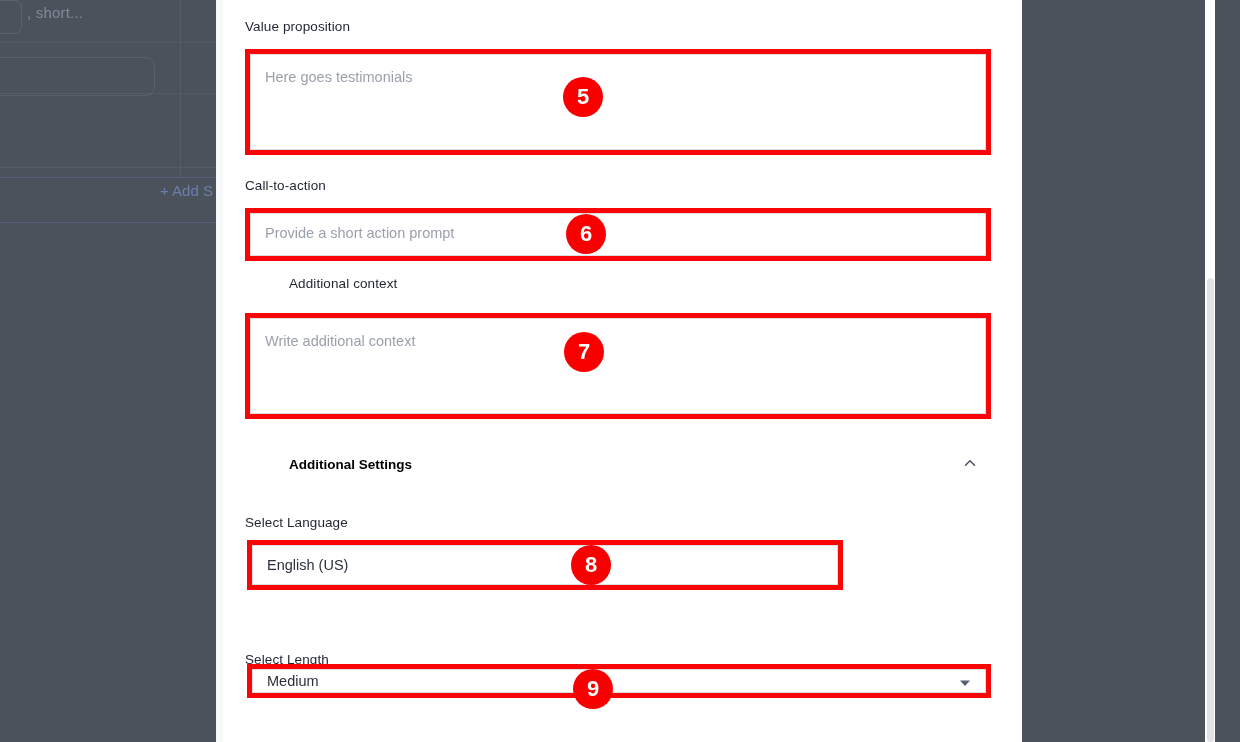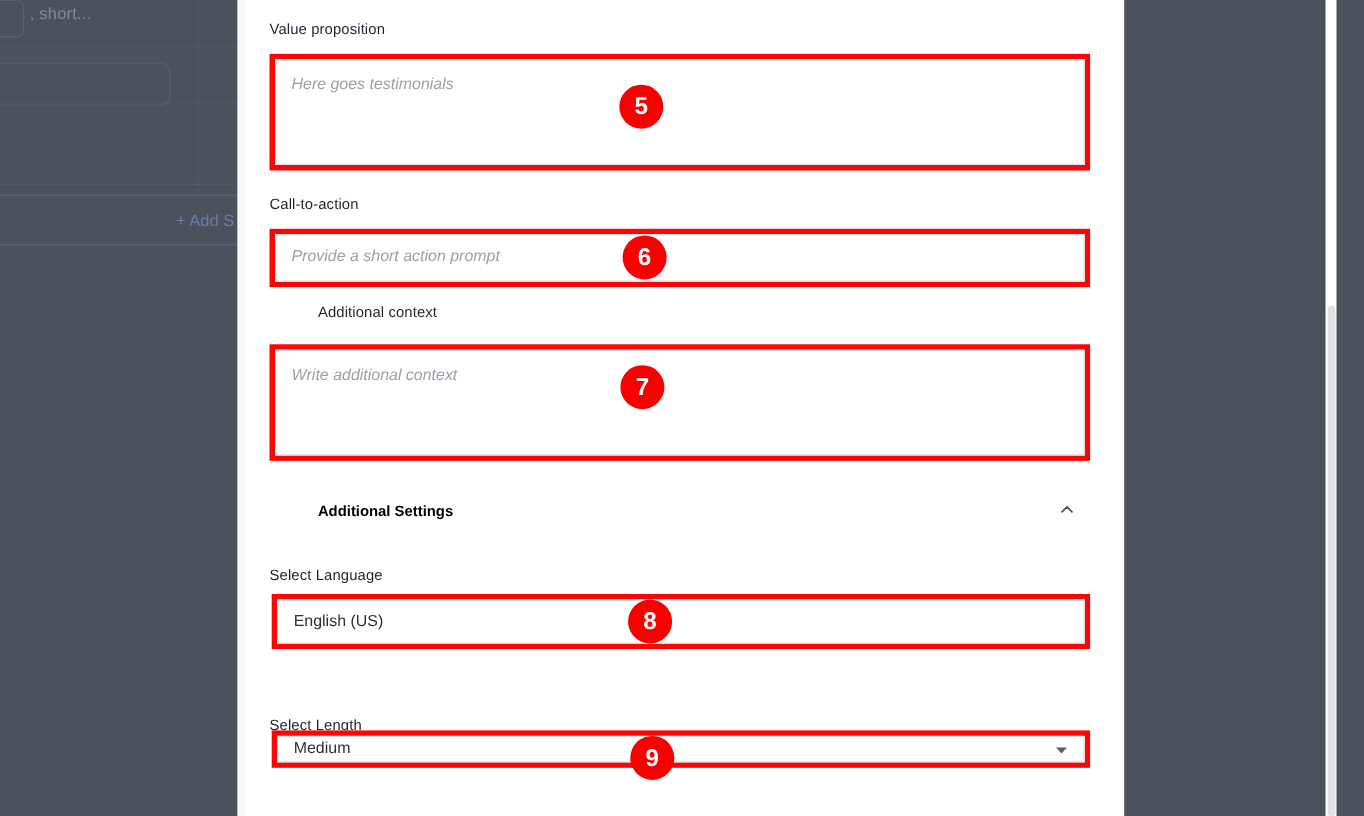--- a/index.html
+++ b/index.html
@@ -57,21 +57,21 @@
     left: -40px;
     top: 45px;
     width: 195px;
     height: 39px;
     border: 1px solid rgba(255,255,255,0.085);
     border-radius: 9px;
   }
   .bg-addstep {
     position: absolute;
     left: 160px;
-    top: 192px;
+    top: 182px;
     font-size: 15px;
     color: rgba(130,155,225,0.60);
     white-space: nowrap;
     text-align: right;
   }
 
   
   #modal {
     position: absolute;
     left: 216px;
@@ -111,21 +111,20 @@
     border: 1px solid #dcdfe4;
     background: #ffffff;
   }
   .placeholder {
     position: absolute;
     left: 14px;
     top: 14px;
     font-size: 14.5px;
     color: #9aa0ab;
     white-space: nowrap;
-    font-style: italic;
   }
   .value-text {
     position: absolute;
     left: 14px;
     font-size: 14.5px;
     color: #2b303b;
     white-space: nowrap;
     top: 50%;
     transform: translateY(-50%);
   }
@@ -257,21 +256,21 @@
     <span id="addl-settings-label">Additional Settings</span>
     <span id="addl-settings-chevron">
       <svg width="18" height="18" viewBox="0 0 24 24" fill="none" stroke="#4b5563" stroke-width="2.1" stroke-linecap="round" stroke-linejoin="round">
         <polyline points="6 15 12 9 18 15"></polyline>
       </svg>
     </span>
   </div>
 
   <div class="field-label" style="left:29px; top:515px;">Select Language</div>
 
-  <div class="hl" style="left:31px; top:540px; width:744px; height:50px;">
+  <div class="hl" style="left:31px; top:540px; width:596px; height:50px;">
     <div class="inner-input">
       <span class="value-text">English (US)</span>
     </div>
   </div>
   <div class="badge" style="left:355px; top:545px;">8</div>
 
   <div class="field-label" style="left:29px; top:638px;margin-top:14px;">Select Length</div>
 
   <div class="hl" style="left:31px; top:664px; width:744px; height:34px;">
     <div class="inner-input">

